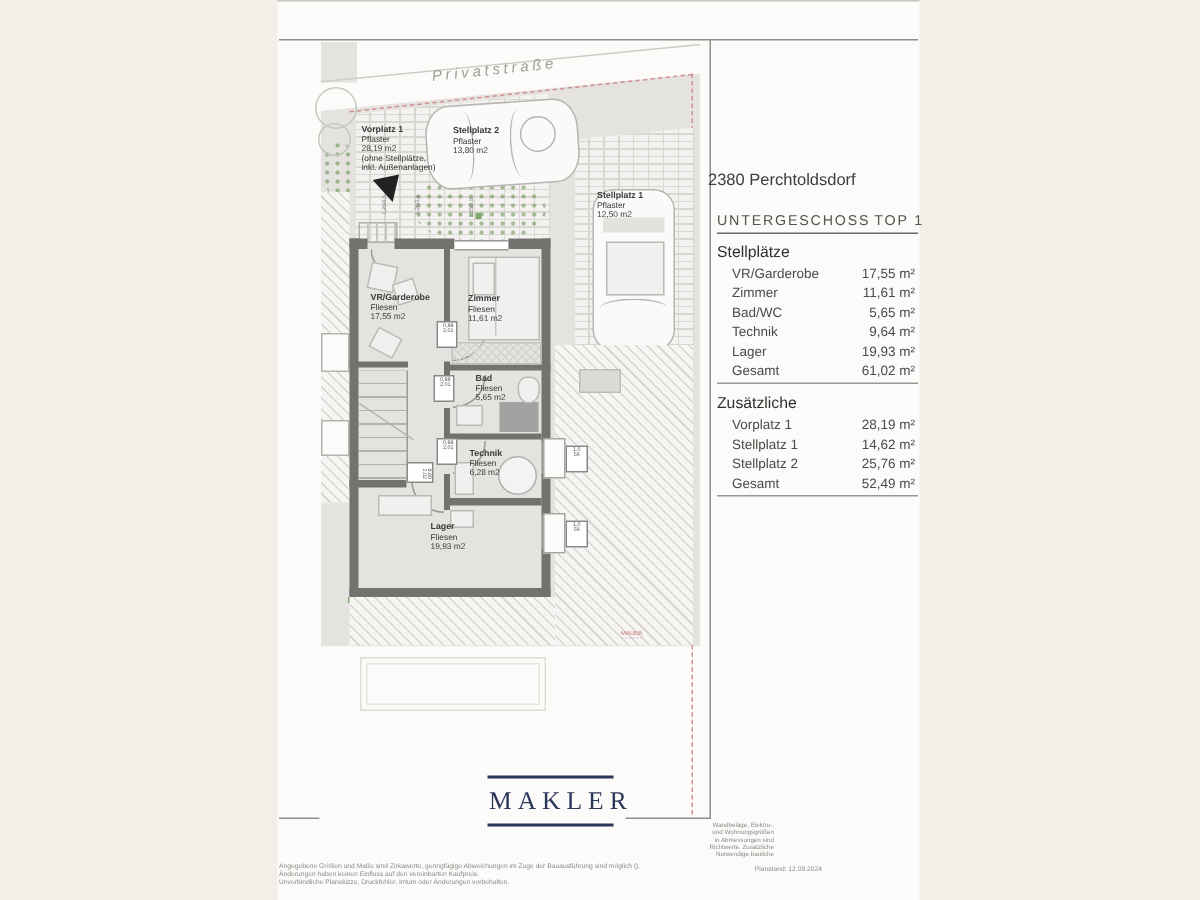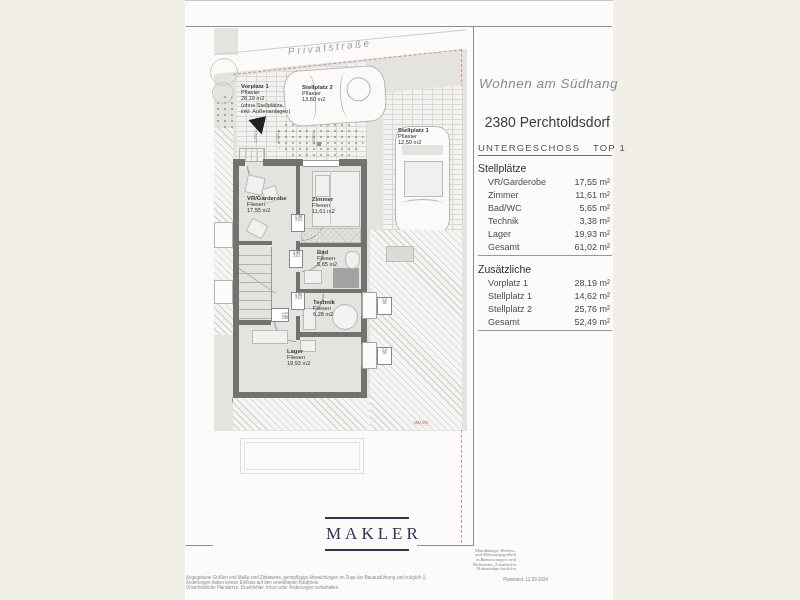--- a/index.html
+++ b/index.html
@@ -5,21 +5,21 @@
   html,body{margin:0;padding:0;background:#e9e6df;}
   #app{position:relative;width:800px;height:600px;background:#f2efe9;overflow:hidden;
        font-family:"Liberation Sans",sans-serif;color:#3f3f3d;}
   .abs{position:absolute;}
   
   .sheet{left:185px;top:0;width:428px;height:600px;background:#fcfbf9;overflow:hidden;
          border-top:1px solid #c9c6c0;}
   .rule{background:#8f8d89;}
   
   .proj-title{font-style:italic;font-size:13.5px;letter-spacing:.5px;color:#8b8b89;}
-  .loc{font-size:14px;color:#3c3c3a;text-align:right;}
+  .loc{font-size:11px;color:#3c3c3a;text-align:left;}
   .floorrow{font-size:9.5px;letter-spacing:1.2px;color:#55554f;}
   .sec-h{font-size:10.5px;color:#2f2f2d;}
   .trow{font-size:9px;color:#4a4a48;}
   .trow .v{position:absolute;right:0;top:0;}
   
   .site{background:#e4e3e0;}
   .brick{background-color:#f3f2f0;
     background-image:repeating-linear-gradient(#0000 0 4px,#d9d7d2 4px 5px),
                      repeating-linear-gradient(90deg,#0000 0 9px,#d9d7d2 9px 10px);}
   .hatch{background-color:#f6f5f3;
@@ -46,40 +46,39 @@
 </style>
 </head>
 <body>
 
 <div id="app">
 
   <div class="abs sheet"></div>
   <div class="abs rule" style="left:186px;top:26px;width:426px;height:1px;"></div>
   <div class="abs rule" style="left:473px;top:26px;width:1px;height:520px;"></div>
 
-  <div class="abs proj-title" style="left:479px;top:76px;">Wohnen am Südhang</div>
   <div class="abs loc" style="left:472px;top:114px;width:138px;">2380 Perchtoldsdorf</div>
   <div class="abs floorrow" style="left:478px;top:142px;">UNTERGESCHOSS</div>
-  <div class="abs floorrow" style="left:494px;top:142px;width:132px;text-align:right;">TOP 1</div>
+  <div class="abs floorrow" style="left:484px;top:142px;width:132px;text-align:right;">TOP 1</div>
   <div class="abs rule" style="left:478px;top:155px;width:134px;height:1px;background:#6c6b68;"></div>
 
   <div class="abs sec-h" style="left:478px;top:162px;">Stellplätze</div>
 
   <div class="abs trow" style="left:488px;top:177px;width:122px;">
     <span>VR/Garderobe</span>
     <span class="v">17,55 m²</span></div>
   <div class="abs trow" style="left:488px;top:190px;width:122px;">
     <span>Zimmer</span>
     <span class="v">11,61 m²</span></div>
   <div class="abs trow" style="left:488px;top:203px;width:122px;">
     <span>Bad/WC</span>
     <span class="v">5,65 m²</span></div>
   <div class="abs trow" style="left:488px;top:216px;width:122px;">
     <span>Technik</span>
-    <span class="v">3,38 m²</span></div>
+    <span class="v">9,64 m²</span></div>
   <div class="abs trow" style="left:488px;top:229px;width:122px;">
     <span>Lager</span>
     <span class="v">19,93 m²</span></div>
   <div class="abs trow" style="left:488px;top:242px;width:122px;">
     <span>Gesamt</span>
     <span class="v">61,02 m²</span></div>
   <div class="abs rule" style="left:478px;top:255px;width:134px;height:1px;background:#9a9894;"></div>
 
   <div class="abs sec-h" style="left:478px;top:263px;">Zusätzliche</div>
 

